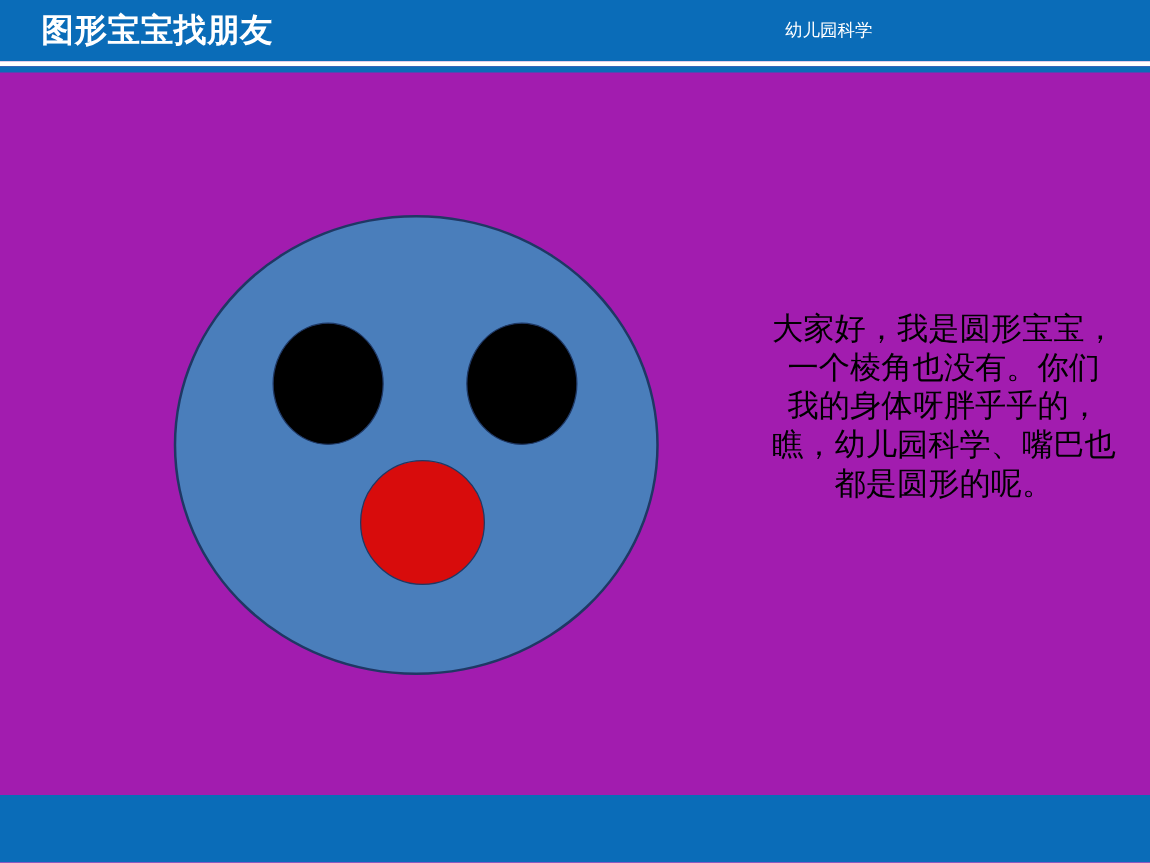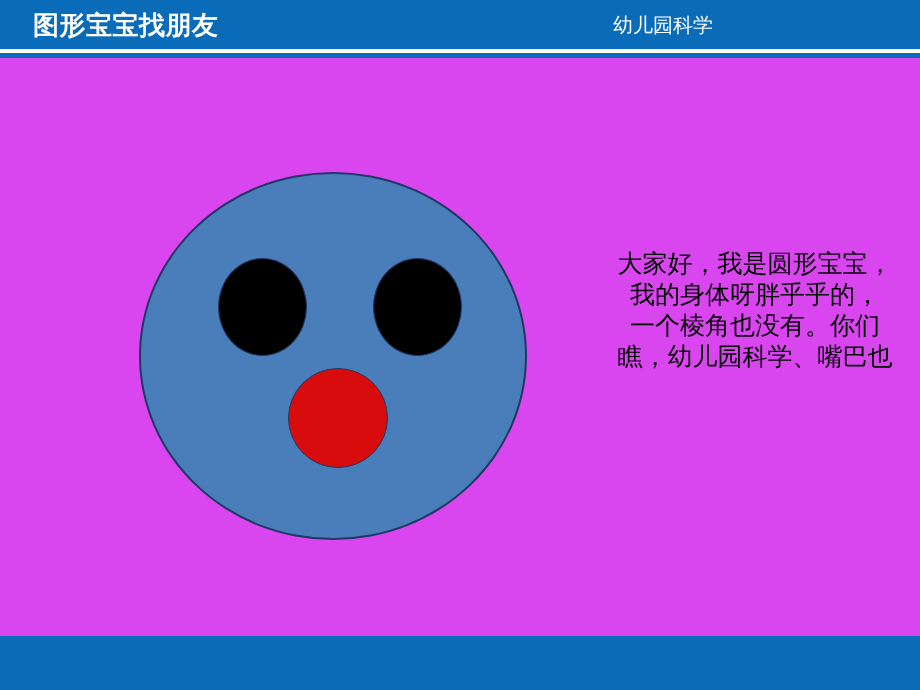--- a/index.html
+++ b/index.html
@@ -12,22 +12,23 @@
     height: 690px;
     background: #ffffff;
     font-family: "Liberation Sans", "DejaVu Sans", sans-serif;
     overflow: hidden;
     position: relative;
   }
   .slide {
     position: relative;
     width: 920px;
     height: 690px;
-    background: #d946ef;
+    background: #a21caf;
     overflow: hidden;
+    font-family: Liberation Serif, serif;
   }
 
   
   .header-bar {
     position: absolute;
     left: 0;
     top: 0;
     width: 920px;
     height: 49px;
     background: #0a6cb8;
@@ -42,21 +43,21 @@
     color: #ffffff;
     letter-spacing: 0.5px;
     white-space: nowrap;
   }
   .header-subtitle {
     position: absolute;
     left: 563px;
     top: 16px;
     width: 200px;
     text-align: center;
-    font-size: 20px;
+    font-size: 14px;
     line-height: 19px;
     color: #ffffff;
     white-space: nowrap;
   }
   .header-rule-gap {
     position: absolute;
     left: 0;
     top: 49px;
     width: 920px;
     height: 4px;
@@ -159,20 +160,21 @@
 
   <div class="shape-figure">
     <div class="face-body"></div>
     <div class="eye eye-left"></div>
     <div class="eye eye-right"></div>
     <div class="mouth"></div>
   </div>
 
   <div class="speech-text">
     <span class="line">大家好，我是圆形宝宝，</span>
+    <span class="line">一个棱角也没有。你们</span>
     <span class="line">我的身体呀胖乎乎的，</span>
-    <span class="line">一个棱角也没有。你们</span>
     <span class="line">瞧，幼儿园科学、嘴巴也</span>
+    <span class="line">都是圆形的呢。</span>
   </div>
 
   <div class="footer-bar"></div>
 
 </div>
 
 </body></html>

